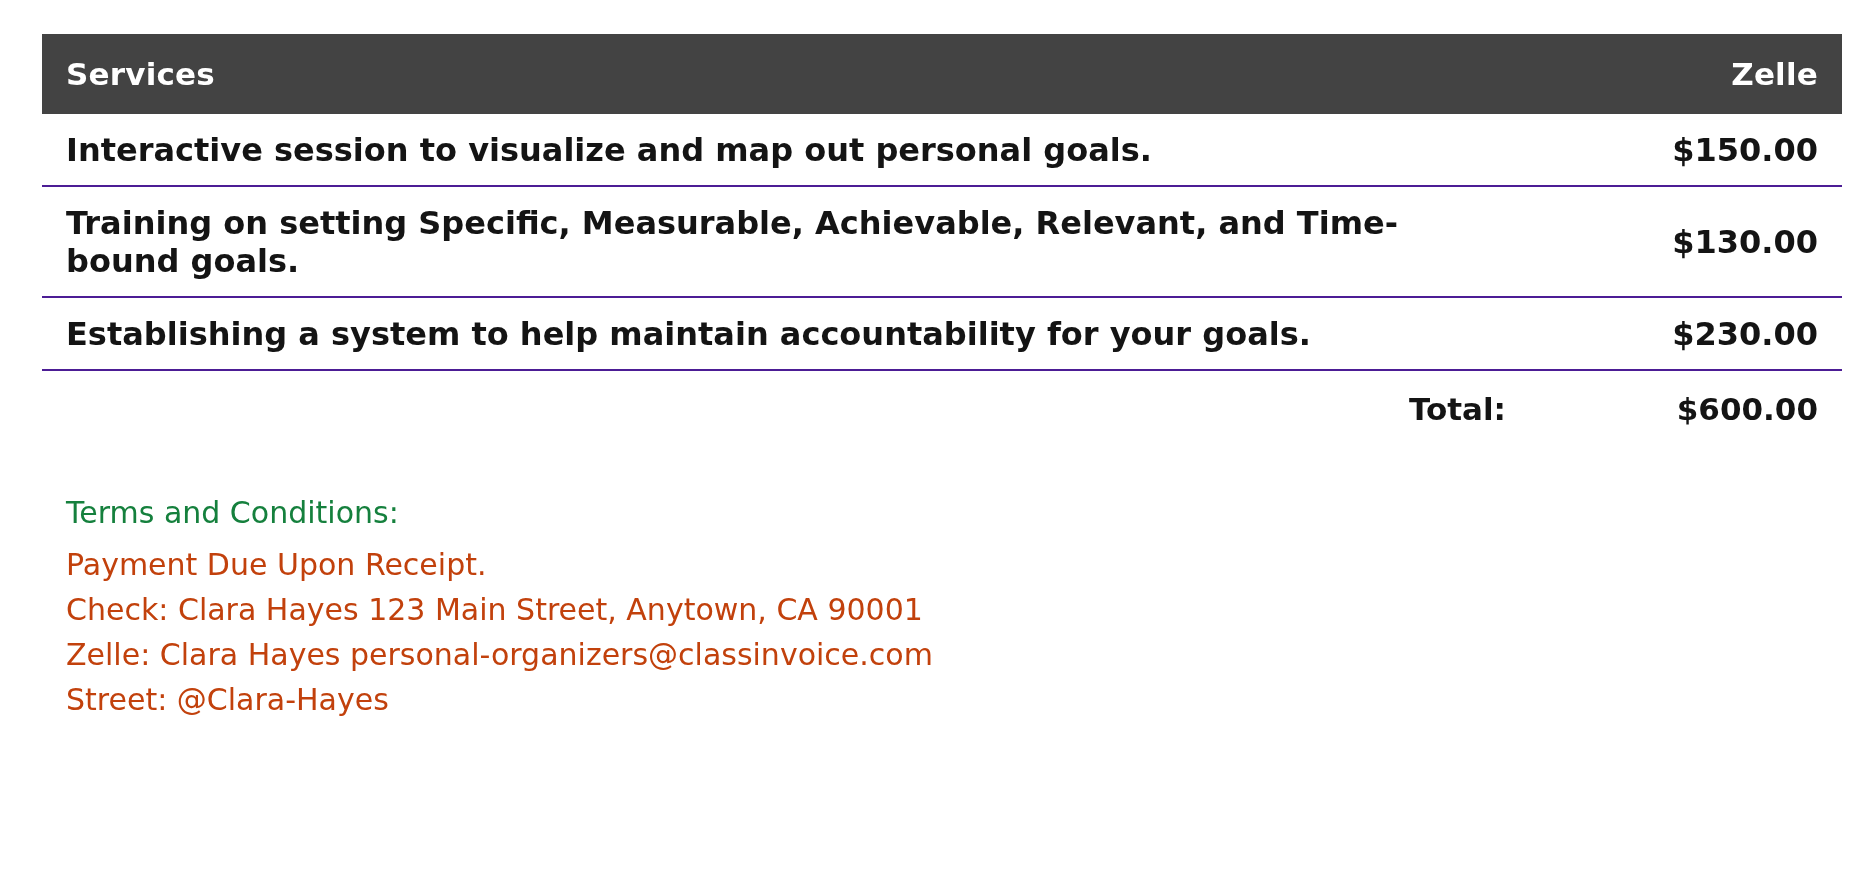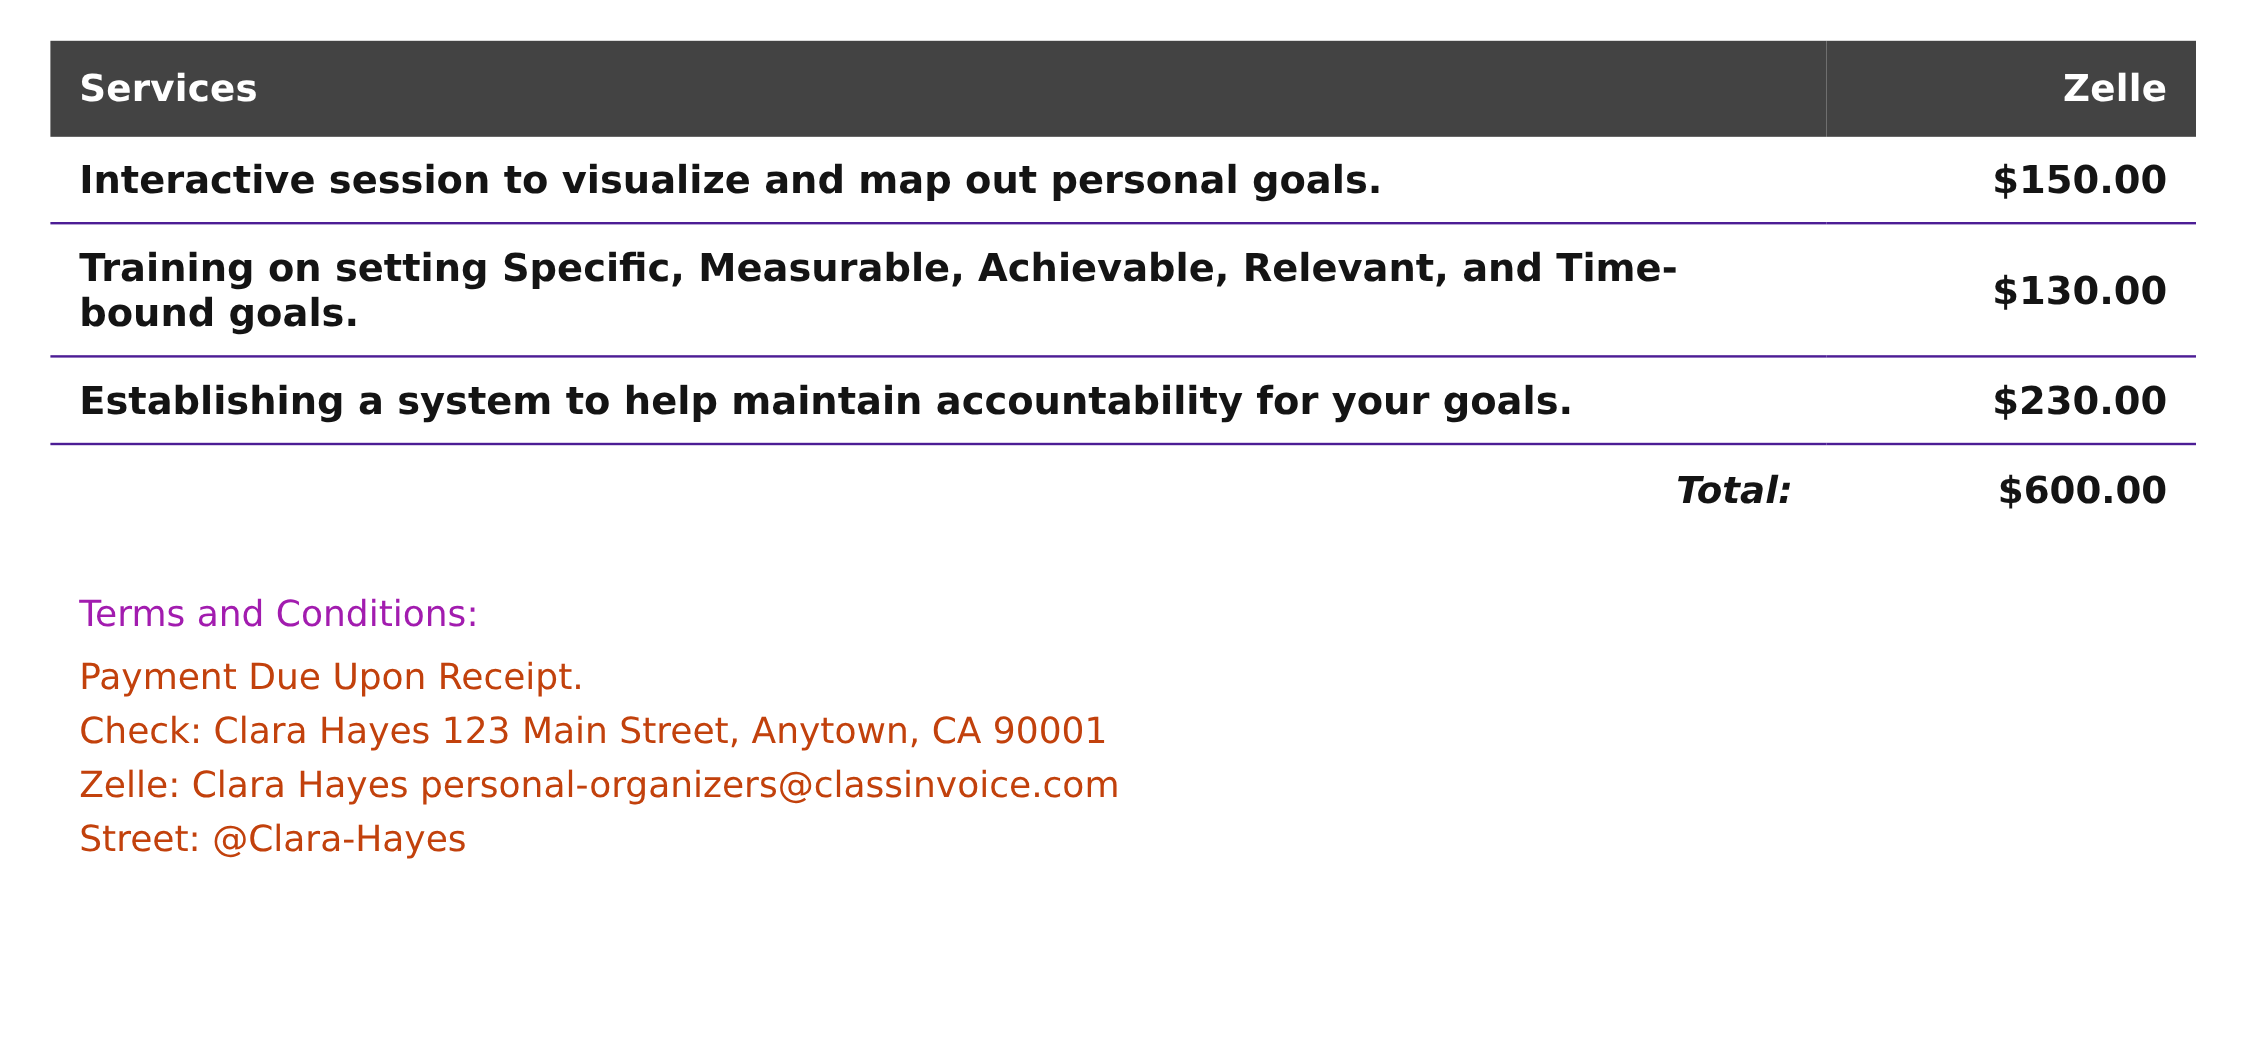--- a/index.html
+++ b/index.html
@@ -11,21 +11,21 @@
     width: 1868px;
     height: 870px;
     font-family: "DejaVu Sans", sans-serif;
     color: #1a1a1a;
     overflow: hidden;
   }
   .page {
     box-sizing: border-box;
     width: 1868px;
     height: 870px;
-    padding: 34px 38px 0 42px;
+    padding: 34px 26px 0 42px;
     border-radius: 19px;
   }
   table.invoice {
     width: 100%;
     border-collapse: collapse;
     table-layout: fixed;
   }
   table.invoice thead th {
     background: #434343;
     color: #ffffff;
@@ -52,28 +52,27 @@
   }
   table.invoice tbody tr.total-row td {
     border-bottom: none;
     font-weight: bold;
     font-size: 31px;
     padding-top: 20px;
   }
   table.invoice tbody tr.total-row td.total-label {
     text-align: right;
     padding-right: 28px;
-    font-style: italic;
   }
   .terms {
     margin-top: 52px;
     padding-left: 24px;
   }
   .terms-title {
-    color: #a21caf;
+    color: #15803d;
     font-size: 30px;
     margin-bottom: 12px;
   }
   .terms-line {
     font-size: 30px;
     color: #c2410c;
     line-height: 1.5;
     white-space: nowrap;
   }
 </style>

